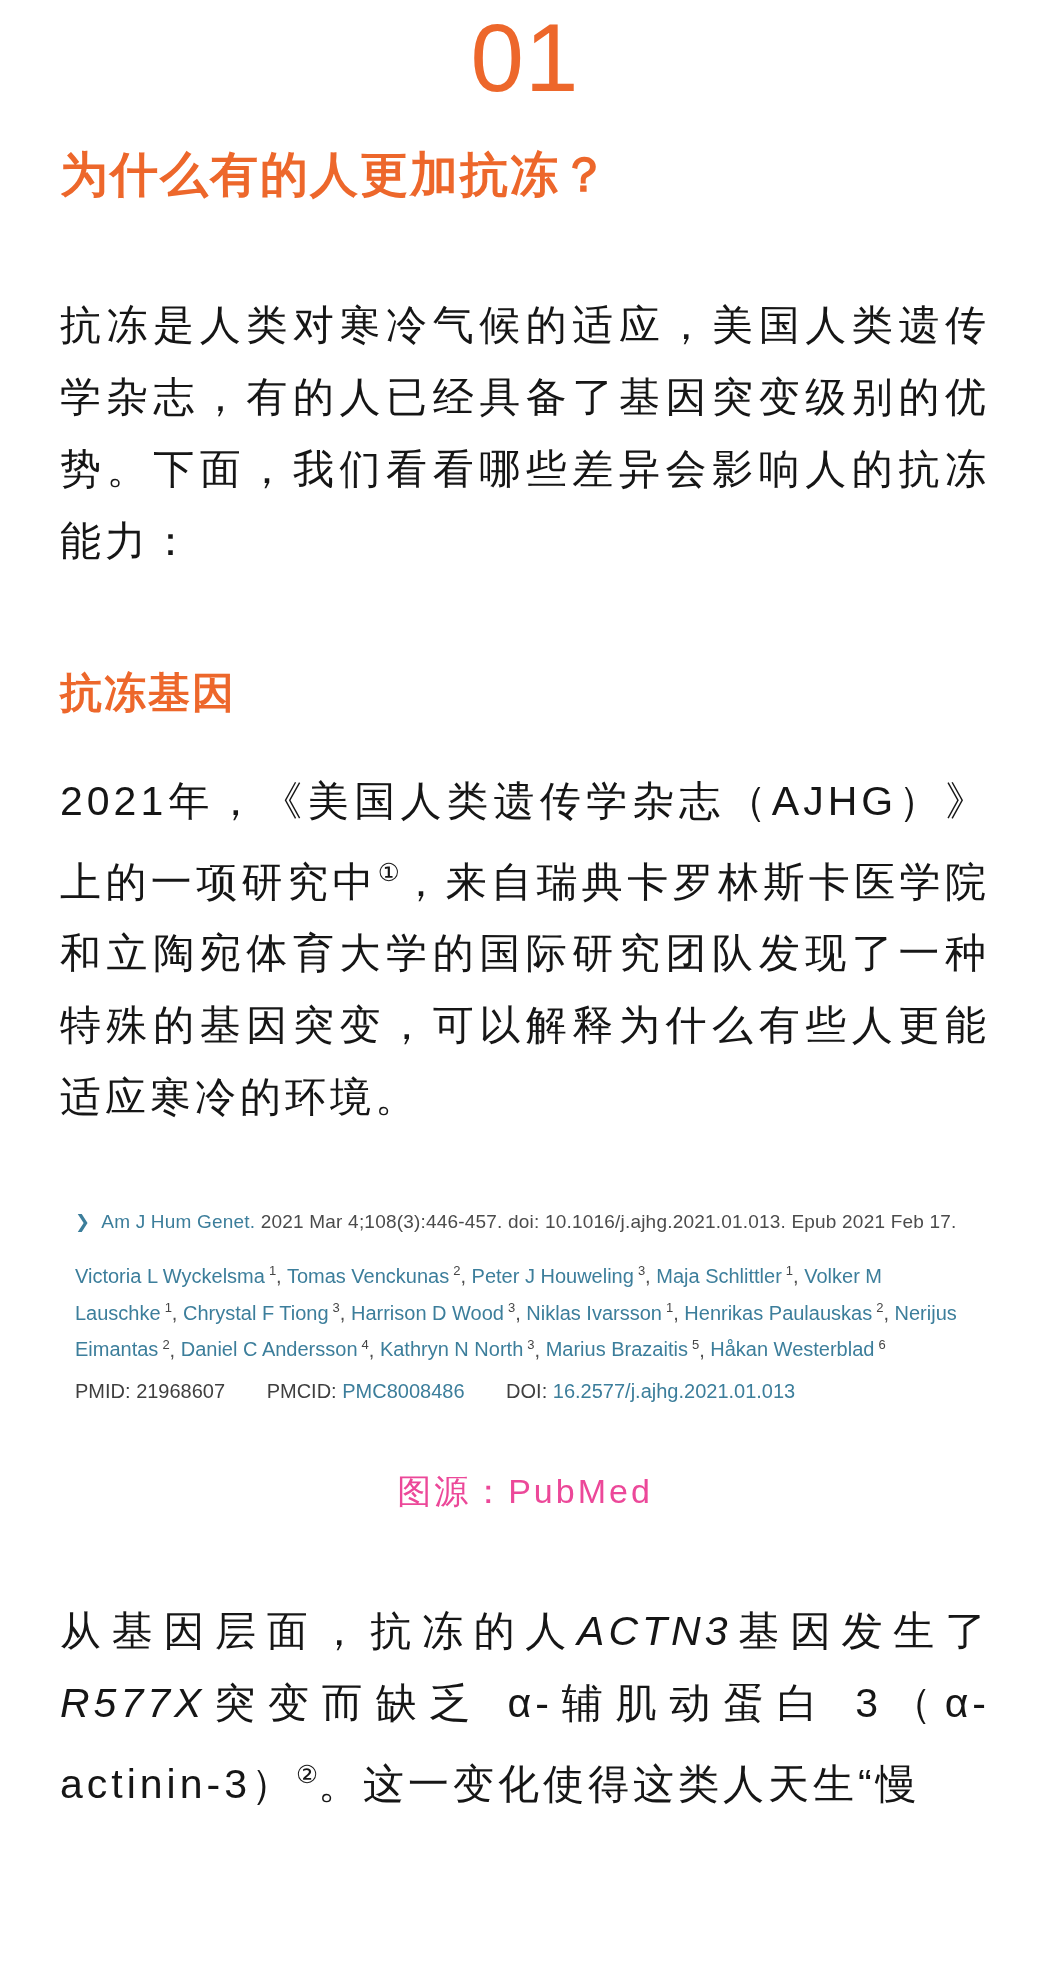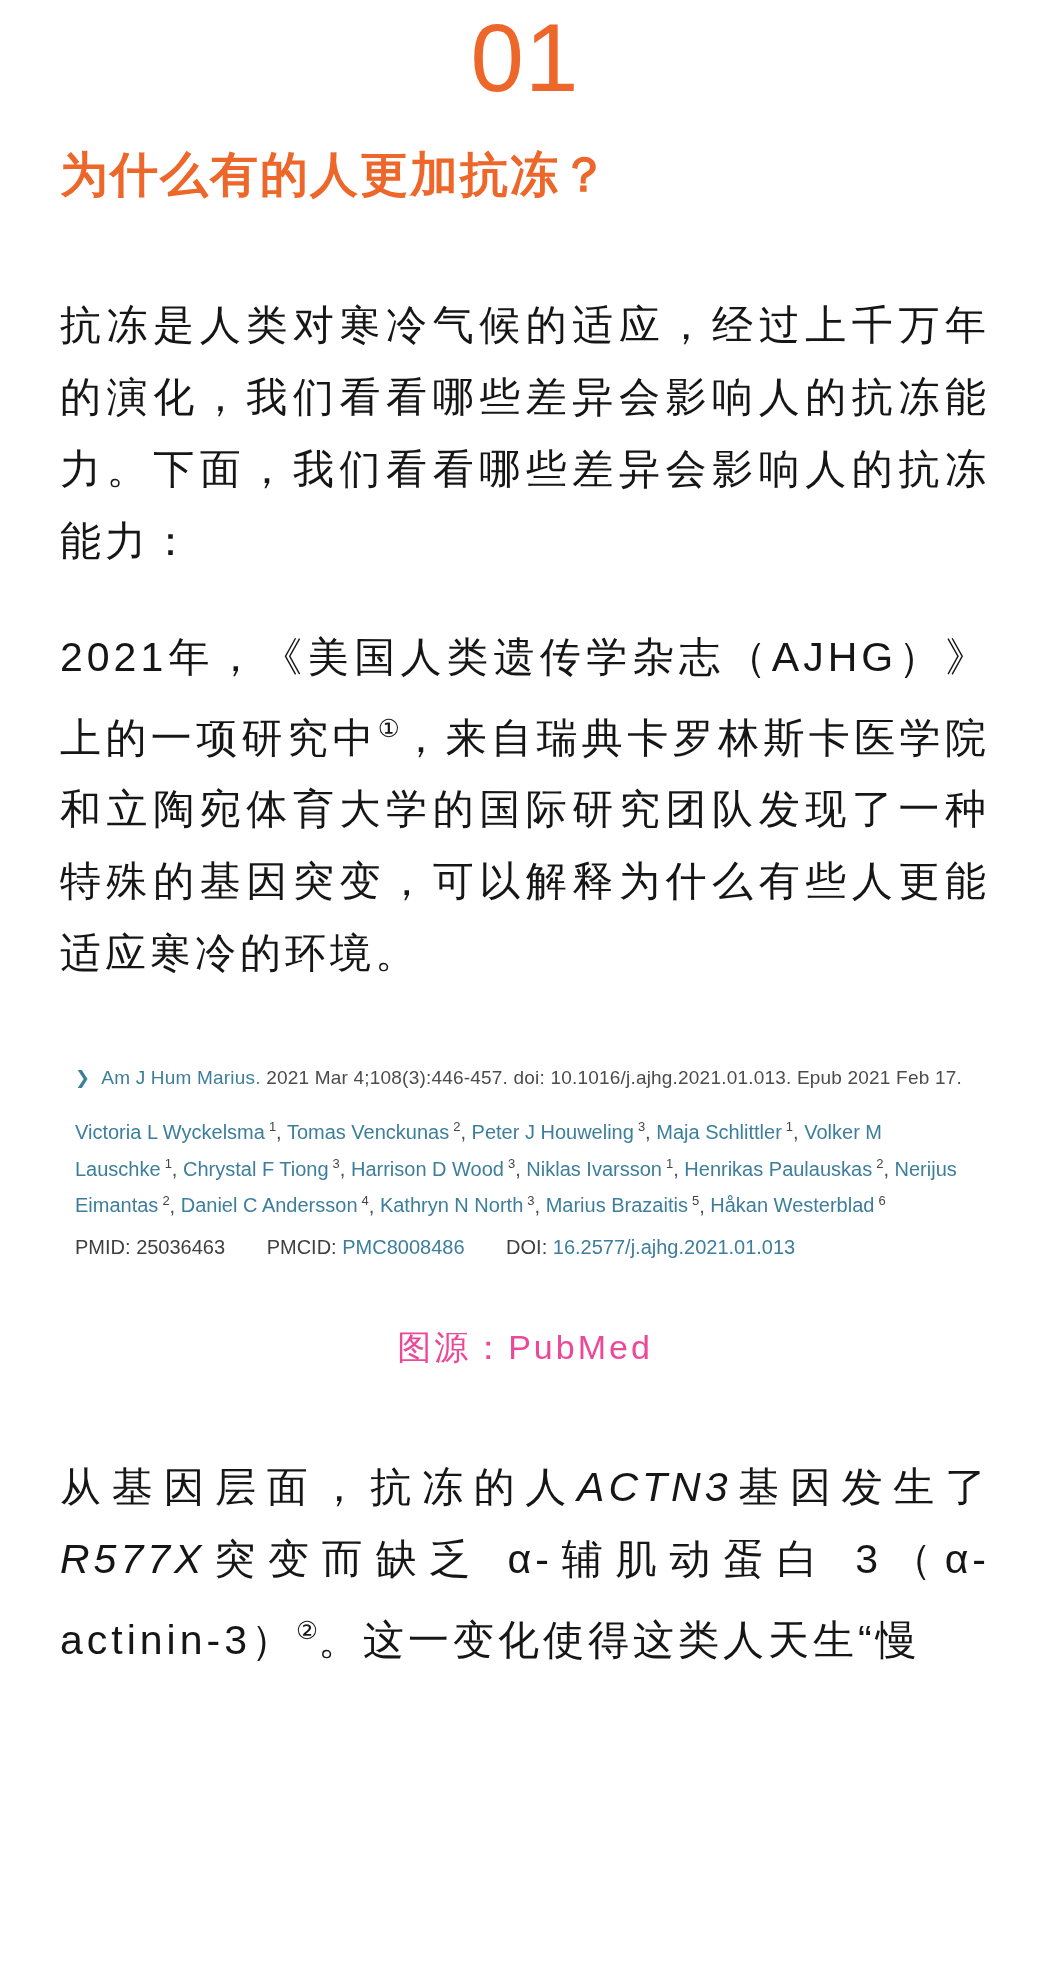--- a/index.html
+++ b/index.html
@@ -69,40 +69,41 @@
 </style>
 </head>
 <body>
 
 <div class="page">
 
   <div class="section-number">01</div>
 
   <h1 class="section-title">为什么有的人更加抗冻？</h1>
 
-  <p class="body-para para-intro">抗冻是人类对寒冷气候的适应，经过上千万年的演化，我们看看哪些差异会影响人的抗冻能力。下面，我们看看哪些差异会影响人的抗冻能力：</p>
+  <p class="body-para para-intro">抗冻是人类对寒冷气候的适应，美国人类遗传学杂志，有的人已经具备了基因突变级别的优势。下面，我们看看哪些差异会影响人的抗冻能力：</p>
 
+  <h2 class="subheading">抗冻基因</h2>
 
   <p class="body-para para-study">
     <span>2021年，《美国人类遗传学杂志（AJHG）》上的一项研究中</span><sup class="ref">①</sup><span>，来自瑞典卡罗林斯卡医学院和立陶宛体育大学的国际研究团队发现了一种特殊的基因突变，可以解释为什么有些人更能适应寒冷的环境。</span>
   </p>
 
   <figure class="pubmed">
 
     <div class="pm-citation">
-      <span class="chev">❯</span><a class="journal">Am J Hum Marius.</a><span class="cit-rest"> 2021 Mar 4;108(3):446-457. doi: 10.1016/j.ajhg.2021.01.013. Epub 2021 Feb 17.</span>
+      <span class="chev">❯</span><a class="journal">Am J Hum Genet.</a><span class="cit-rest"> 2021 Mar 4;108(3):446-457. doi: 10.1016/j.ajhg.2021.01.013. Epub 2021 Feb 17.</span>
     </div>
 
 
     <div class="pm-authors" id="authors"><span><a class="aname">Victoria L Wyckelsma</a><sup>1</sup></span><span>, </span><span><a class="aname">Tomas Venckunas</a><sup>2</sup></span><span>, </span><span><a class="aname">Peter J Houweling</a><sup>3</sup></span><span>, </span><span><a class="aname">Maja Schlittler</a><sup>1</sup></span><span>, </span><span><a class="aname">Volker M Lauschke</a><sup>1</sup></span><span>, </span><span><a class="aname">Chrystal F Tiong</a><sup>3</sup></span><span>, </span><span><a class="aname">Harrison D Wood</a><sup>3</sup></span><span>, </span><span><a class="aname">Niklas Ivarsson</a><sup>1</sup></span><span>, </span><span><a class="aname">Henrikas Paulauskas</a><sup>2</sup></span><span>, </span><span><a class="aname">Nerijus Eimantas</a><sup>2</sup></span><span>, </span><span><a class="aname">Daniel C Andersson</a><sup>4</sup></span><span>, </span><span><a class="aname">Kathryn N North</a><sup>3</sup></span><span>, </span><span><a class="aname">Marius Brazaitis</a><sup>5</sup></span><span>, </span><span><a class="aname">Håkan Westerblad</a><sup>6</sup></span></div>
 
 
     <div class="pm-ids">
       <span class="idg"><span class="idlabel">PMID:</span>
-        <span class="idval">25036463</span></span>
+        <span class="idval">21968607</span></span>
       <span class="idg"><span class="idlabel">PMCID:</span>
         <a class="idlink">PMC8008486</a></span>
       <span class="idg"><span class="idlabel">DOI:</span>
         <a class="idlink">16.2577/j.ajhg.2021.01.013</a></span>
     </div>
 
   </figure>
 
   <div class="caption">图源：PubMed</div>
 

